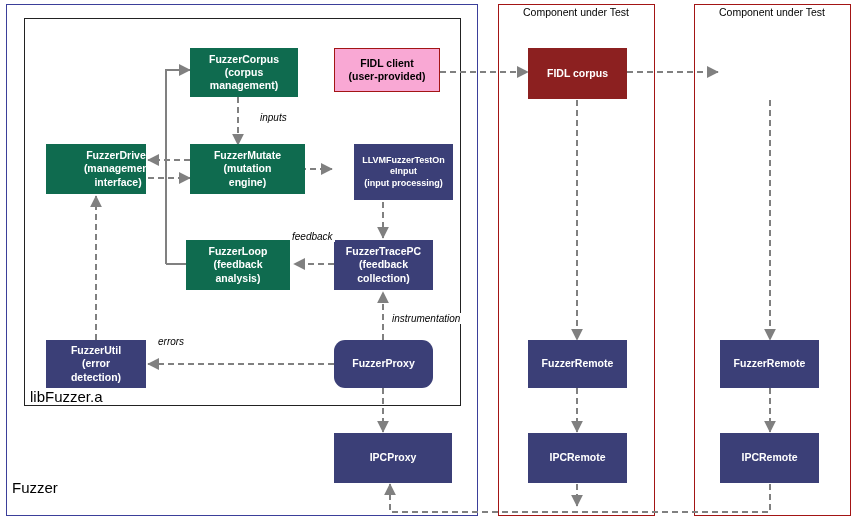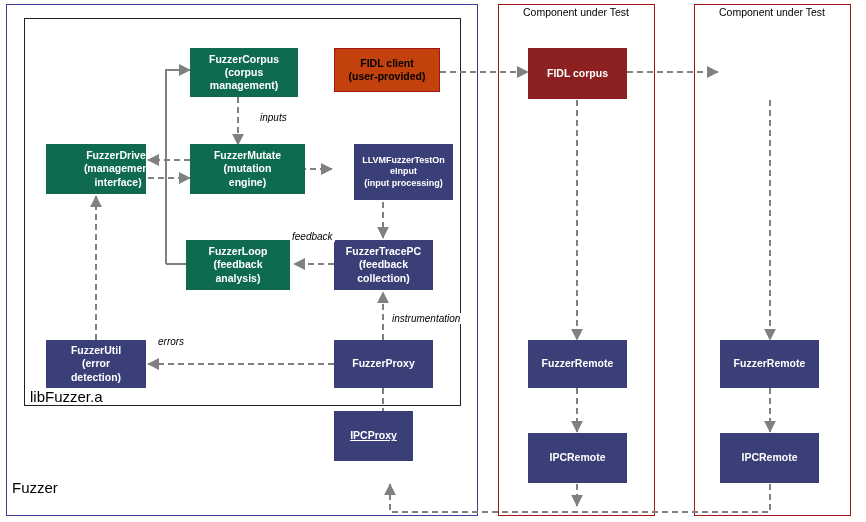--- a/index.html
+++ b/index.html
@@ -3,21 +3,21 @@
 <meta charset="utf-8">
 <style>
   html,body{margin:0;padding:0;background:#ffffff;}
   body{width:866px;height:522px;position:relative;font-family:"Liberation Sans",sans-serif;overflow:hidden;}
   #stage{position:absolute;left:0;top:0;width:866px;height:522px;}
   svg.layer{position:absolute;left:0;top:0;width:866px;height:522px;pointer-events:none;}
   .node{position:absolute;box-sizing:border-box;display:flex;align-items:center;justify-content:center;text-align:center;color:#ffffff;font-size:10.5px;font-weight:bold;line-height:1.25;padding:2px;}
   .green{background:#0f6b4f;}
   .navy{background:#3b3f77;}
   .maroon{background:#8c2020;}
-  .white-box{background:#c2410c;color:#000000;border:1.6px solid #a31515;font-weight:bold;}
+  .white-box{background:#f9a8d4;color:#000000;border:1.6px solid #a31515;font-weight:bold;}
   .outer{position:absolute;box-sizing:border-box;}
   .fuzzer-outer{border:1.6px solid #3b3f9a;background:transparent;}
   .libfuzzer-outer{border:1.1px solid #222222;background:transparent;}
   .cut-outer{border:1.6px solid #a31515;background:transparent;}
   .caption{position:absolute;font-size:15px;color:#000000;}
   .cut-title{position:absolute;font-size:10.5px;color:#000000;text-align:center;width:160px;}
   .edge-label{position:absolute;font-size:10px;font-style:italic;color:#000000;background:#ffffff;padding:0 2px;white-space:nowrap;}
 </style>
 </head>
 <body>
@@ -105,22 +105,22 @@
   <div class="node green" style="left:186px;top:240px;width:104px;height:50px;white-space:pre-line;">FuzzerLoop
 (feedback
 analysis)</div>
   <div class="node navy" style="left:334px;top:240px;width:99px;height:50px;white-space:pre-line;">FuzzerTracePC
 (feedback
 collection)</div>
 
   <div class="node navy" style="left:46px;top:340px;width:100px;height:48px;white-space:pre-line;">FuzzerUtil
 (error
 detection)</div>
-  <div class="node navy" style="left:334px;top:340px;width:99px;height:48px;white-space:pre-line;">FuzzerProxy</div>
-  <div class="node navy" style="left:334px;top:411px;width:79px;height:50px;white-space:pre-line;text-decoration:underline;">IPCProxy</div>
+  <div class="node navy" style="left:334px;top:340px;width:99px;height:48px;white-space:pre-line;border-radius:11px;">FuzzerProxy</div>
+  <div class="node navy" style="left:334px;top:433px;width:118px;height:50px;white-space:pre-line;">IPCProxy</div>
 
   <div class="node navy" style="left:528px;top:340px;width:99px;height:48px;white-space:pre-line;">FuzzerRemote</div>
   <div class="node navy" style="left:528px;top:433px;width:99px;height:50px;white-space:pre-line;">IPCRemote</div>
 
   <div class="node navy" style="left:720px;top:340px;width:99px;height:48px;white-space:pre-line;">FuzzerRemote</div>
   <div class="node navy" style="left:720px;top:433px;width:99px;height:50px;white-space:pre-line;">IPCRemote</div>
 
   <div class="edge-label" style="left:258px;top:112px;">inputs</div>
   <div class="edge-label" style="left:290px;top:231px;">feedback</div>
   <div class="edge-label" style="left:390px;top:313px;">instrumentation</div>

